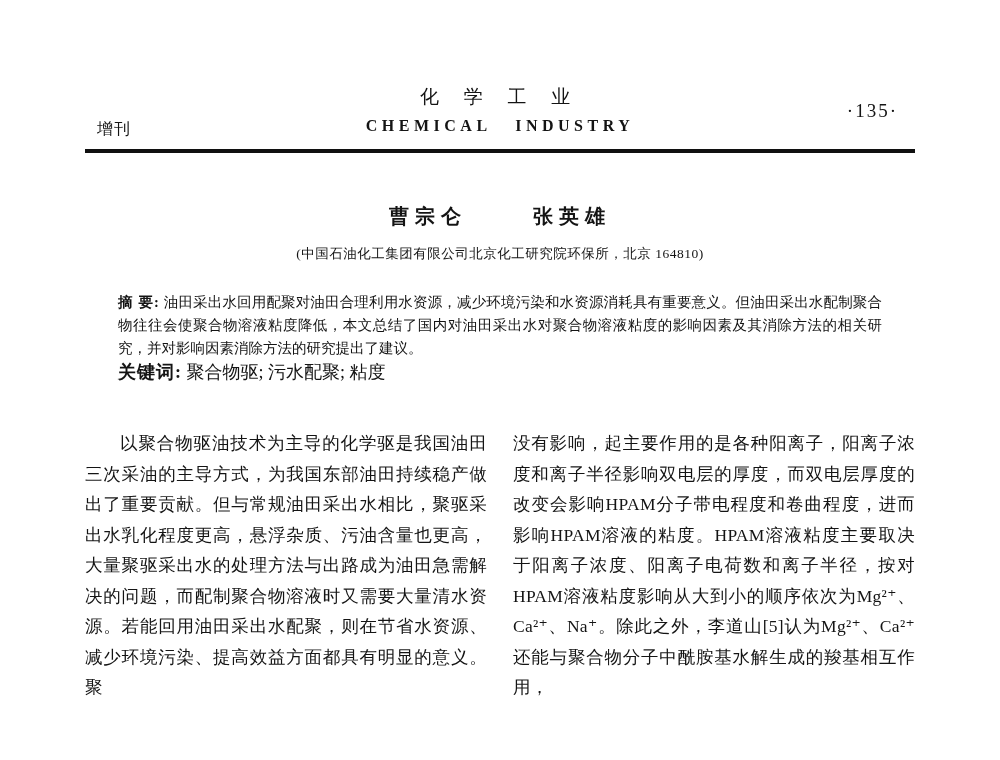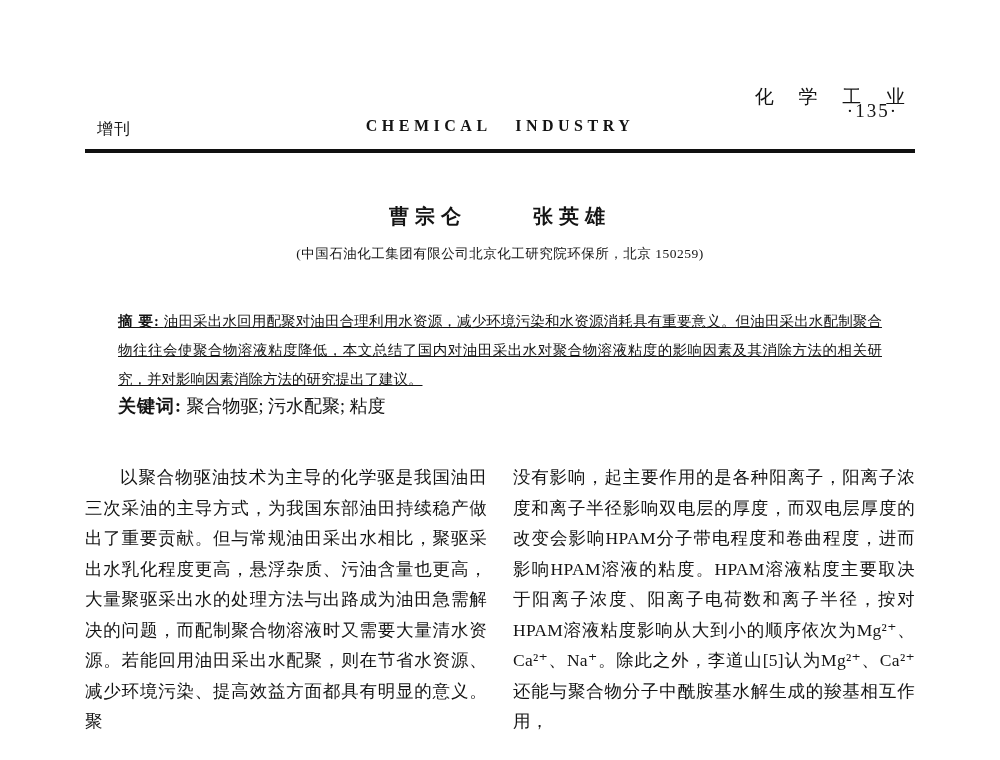--- a/index.html
+++ b/index.html
@@ -22,21 +22,20 @@
     position: relative;
     height: 56px;
   }
   .journal-center {
     text-align: center;
   }
   .journal-cn {
     font-size: 19px;
     letter-spacing: 10px;
     font-weight: 500;
-    text-align: right;
   }
   .journal-en {
     margin-top: 7px;
     font-size: 16px;
     font-weight: bold;
     letter-spacing: 4.5px;
     word-spacing: 16px;
   }
   .supplement {
     position: absolute;
@@ -78,25 +77,24 @@
   }
   .affiliation {
     margin-top: 15px;
     text-align: center;
     font-size: 13.5px;
     letter-spacing: 0.5px;
   }
 
   
   .abstract-block {
-    margin: 44px 33px 0 33px;
+    margin: 28px 33px 0 33px;
     font-size: 14.5px;
-    line-height: 29px;
+    line-height: 23px;
     text-align: justify;
-    text-decoration: underline;
   }
   .abstract-label, .keywords-label {
     font-weight: bold;
     letter-spacing: 1px;
   }
   .keywords-line {
     margin: 1px 33px 0 33px;
     font-size: 18px;
     line-height: 23px;
   }
@@ -131,21 +129,21 @@
   </header>
 
   <div class="header-rule"></div>
 
 
   <div class="authors">
     <span>曹宗仑</span>
     <span>张英雄</span>
   </div>
 
-  <div class="affiliation">(中国石油化工集团有限公司北京化工研究院环保所，北京  150259)</div>
+  <div class="affiliation">(中国石油化工集团有限公司北京化工研究院环保所，北京  164810)</div>
 
   <p class="abstract-block">
     <span class="abstract-label">摘  要:</span>
     <span>油田采出水回用配聚对油田合理利用水资源，减少环境污染和水资源消耗具有重要意义。但油田采出水配制聚合物往往会使聚合物溶液粘度降低，本文总结了国内对油田采出水对聚合物溶液粘度的影响因素及其消除方法的相关研究，并对影响因素消除方法的研究提出了建议。</span>
   </p>
 
   <p class="keywords-line">
     <span class="keywords-label">关键词:</span>
     <span>聚合物驱; 污水配聚; 粘度</span>
   </p>

